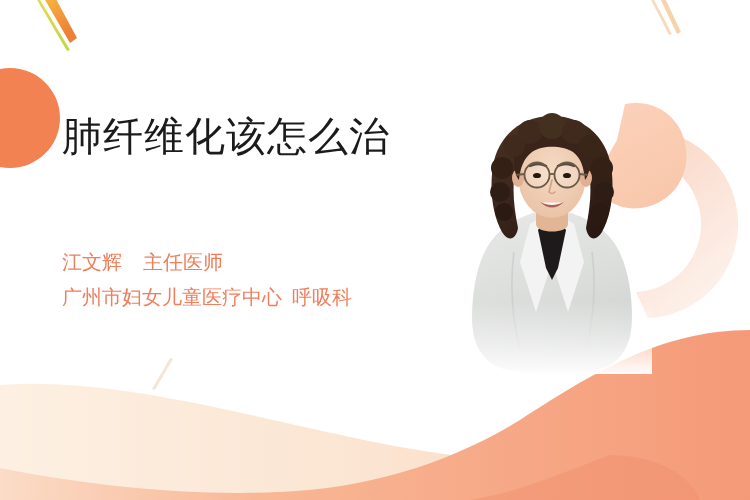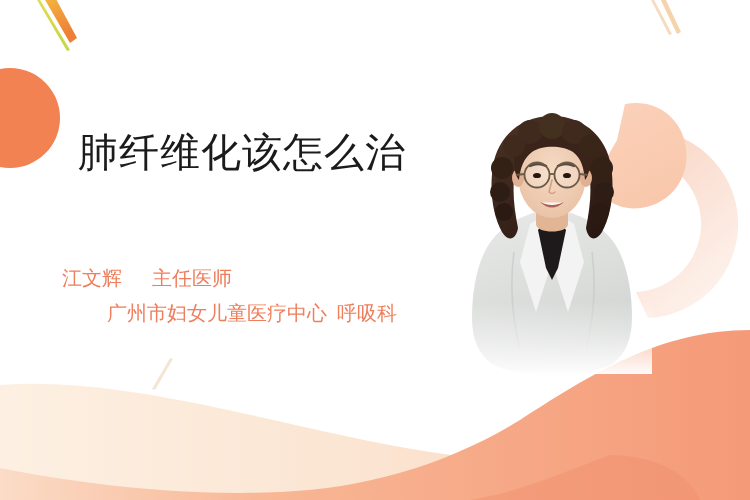--- a/index.html
+++ b/index.html
@@ -41,46 +41,45 @@
     left: 62px;
     top: 110px;
     width: 380px;
   }
   #title {
     font-size: 40px;
     line-height: 52px;
     letter-spacing: 1px;
     color: #1b1b1b;
     font-weight: 500;
-    margin: 16px;
+    margin: 0;
     white-space: nowrap;
   }
   #credential-line {
     margin-top: 84px;
     font-size: 20px;
     line-height: 33px;
     color: #EE7E5C;
     white-space: nowrap;
   }
   #doctor-name {
     font-weight: normal;
     color: #EE7E5C;
   }
   #doctor-title {
     font-weight: normal;
     color: #EE7E5C;
-    margin-left: 30px;
+    margin-left: 21px;
   }
   #affiliation-line {
     font-size: 20px;
     line-height: 33px;
     color: #EE7E5C;
     white-space: nowrap;
     margin-top: 2px;
-    text-align: center;
   }
   #department {
     margin-left: 10px;
   }
 
   
   #photo-wrap {
     position: absolute;
     left: 452px;
     top: 112px;

